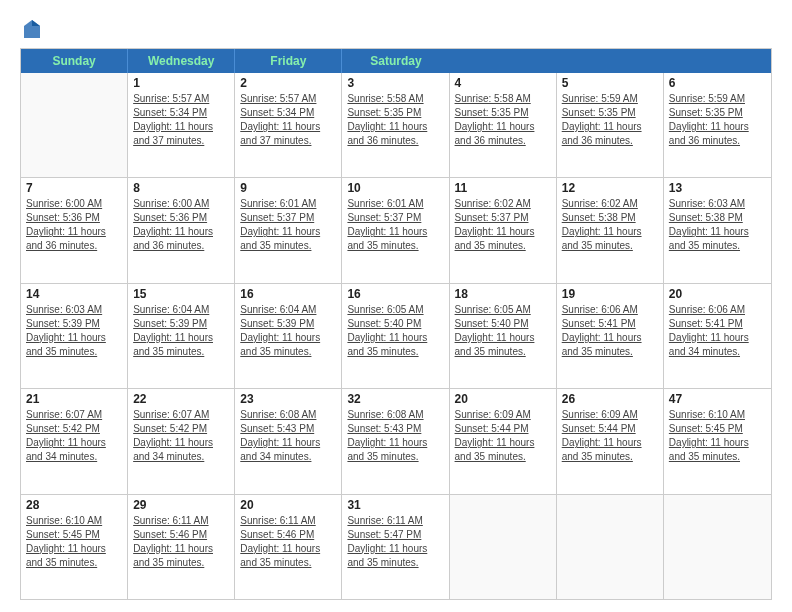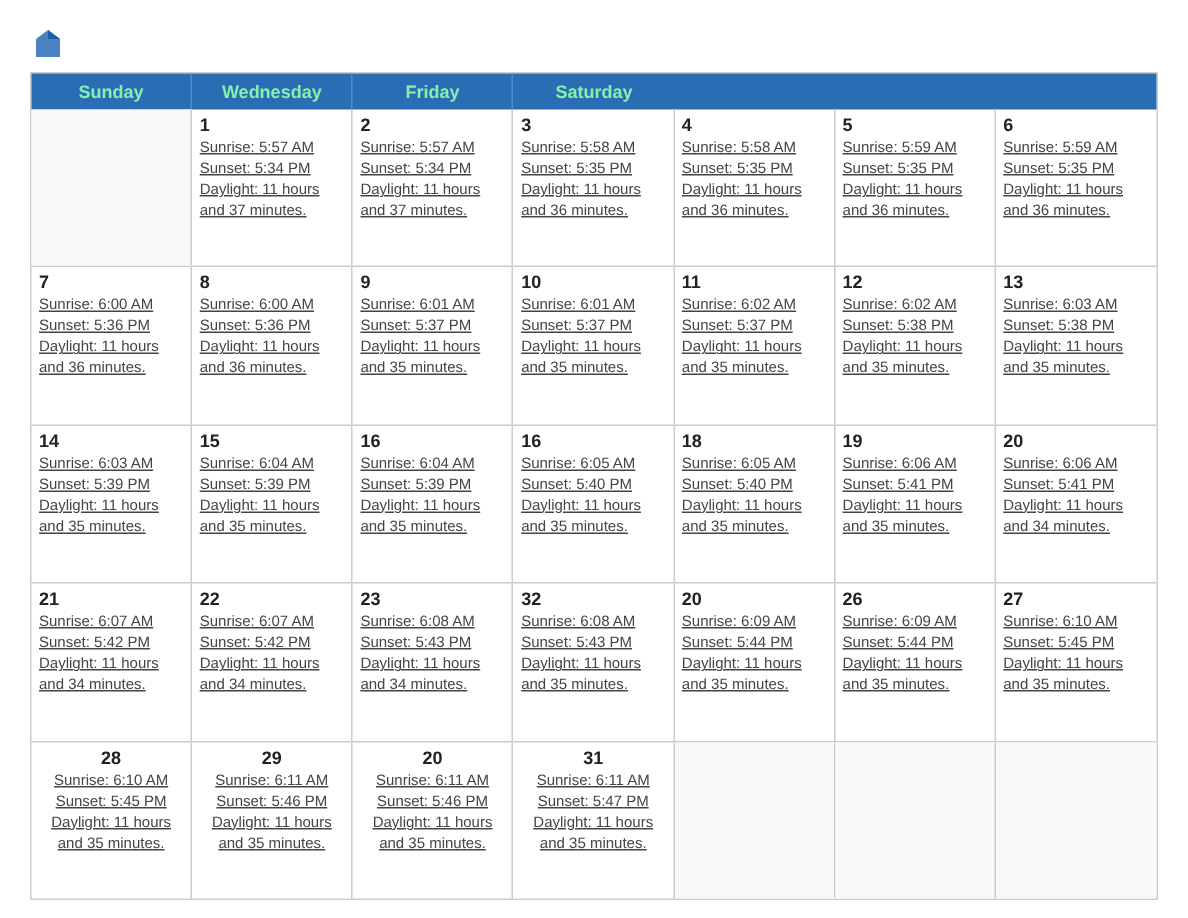--- a/index.html
+++ b/index.html
@@ -77,21 +77,21 @@
       flex: 1;
       display: flex;
       flex-direction: column;
     }
     .cal-row {
       display: grid;
       grid-template-columns: repeat(7, 1fr);
       flex: 1;
       border-bottom: 1px solid #ccc;
     }
-    .cal-row:last-child { border-bottom: none; text-align: center; }
+    .cal-row:last-child { border-bottom: none; }
     .cal-cell {
       border-right: 1px solid #ccc;
       padding: 3px 5px;
       vertical-align: top;
       font-size: 9.5px;
       color: #333;
       min-height: 0;
       overflow: hidden;
     }
     .cal-cell:last-child { border-right: none; }
@@ -326,21 +326,21 @@
 and 35 minutes.</div>
           </div>
           <div class="cal-cell">
             <div class="cell-date">26</div>
             <div class="cell-info" style="white-space: pre-line;">Sunrise: 6:09 AM
 Sunset: 5:44 PM
 Daylight: 11 hours
 and 35 minutes.</div>
           </div>
           <div class="cal-cell">
-            <div class="cell-date">27</div>
+            <div class="cell-date">47</div>
             <div class="cell-info" style="white-space: pre-line;">Sunrise: 6:10 AM
 Sunset: 5:45 PM
 Daylight: 11 hours
 and 35 minutes.</div>
           </div>
         </div>
         <div class="cal-row">
           <div class="cal-cell">
             <div class="cell-date">28</div>
             <div class="cell-info" style="white-space: pre-line;">Sunrise: 6:10 AM

